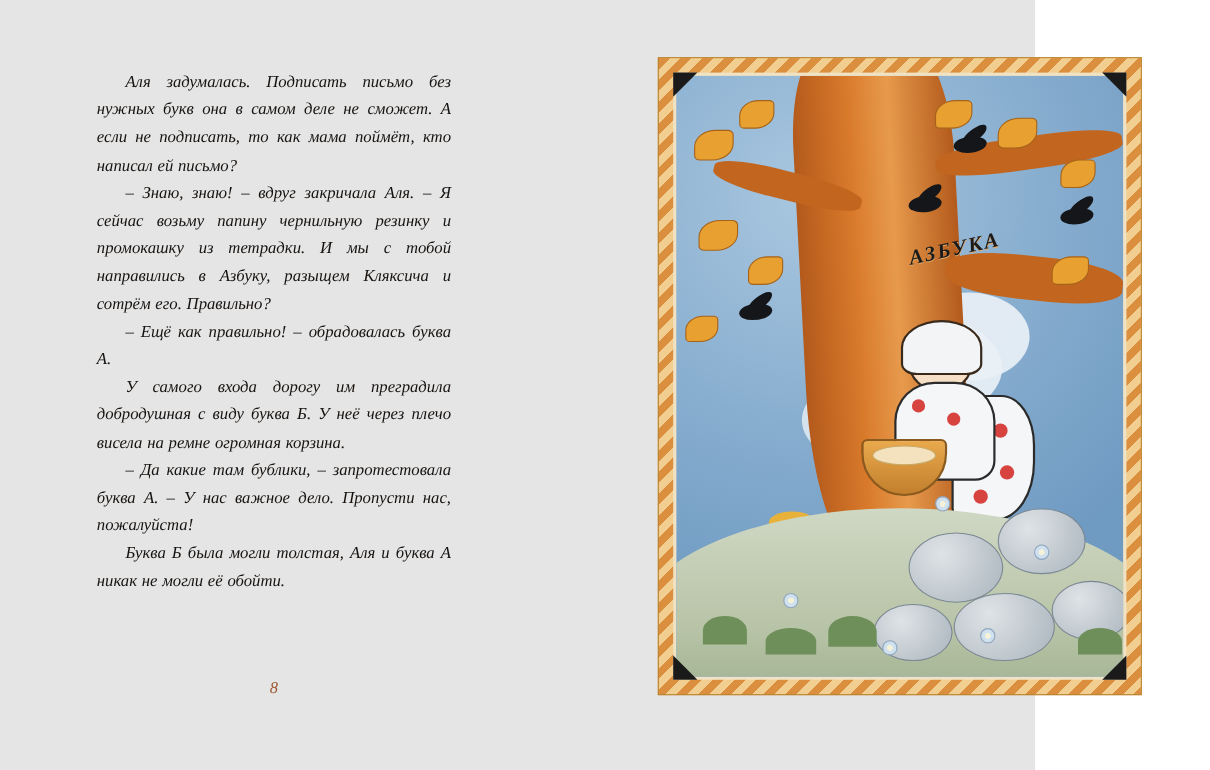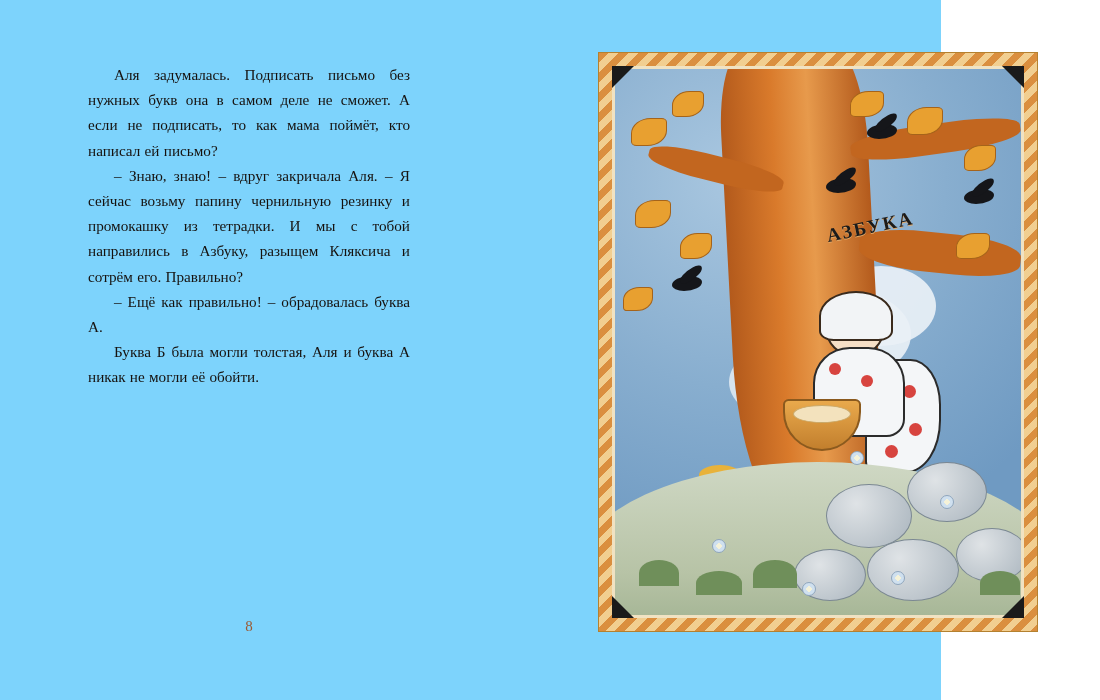--- a/index.html
+++ b/index.html
@@ -10,21 +10,22 @@
   body {
     width: 1100px;
     height: 700px;
     overflow: hidden;
     font-family: "Liberation Serif", serif;
   }
   .spread {
     position: relative;
     width: 941px;
     height: 700px;
-    background: #7dd3fc;
+    background: #e5e5e5;
+    font-style: italic;
   }
 
   
   .page-left {
     position: absolute;
     left: 0;
     top: 0;
     width: 550px;
     height: 700px;
     box-sizing: border-box;
@@ -244,20 +245,22 @@
 </head>
 <body>
 
 <div class="spread">
 
   <div class="page-left">
     <div class="text-column">
       <p class="para">Аля задумалась. Подписать письмо без нужных букв она в самом деле не сможет. А если не подписать, то как мама поймёт, кто написал ей письмо?</p>
       <p class="para">– Знаю, знаю! – вдруг закричала Аля. – Я сейчас возьму папину чернильную резинку и промокашку из тетрадки. И мы с тобой направились в Азбуку, разыщем Кляксича и сотрём его. Правильно?</p>
       <p class="para">– Ещё как правильно! – обрадовалась буква А.</p>
+      <p class="para">У самого входа дорогу им преградила добродушная с виду буква Б. У неё через плечо висела на ремне огромная корзина.</p>
+      <p class="para">– Да какие там бублики, – запротестовала буква А. – У нас важное дело. Пропусти нас, пожалуйста!</p>
       <p class="para">Буква Б была могли толстая, Аля и буква А никак не могли её обойти.</p>
     </div>
     <div class="page-number">8</div>
   </div>
 
   <div class="page-right">
     <div class="illus-frame">
       <div class="frame-band"></div>
       <div class="frame-band-inner"></div>
 

